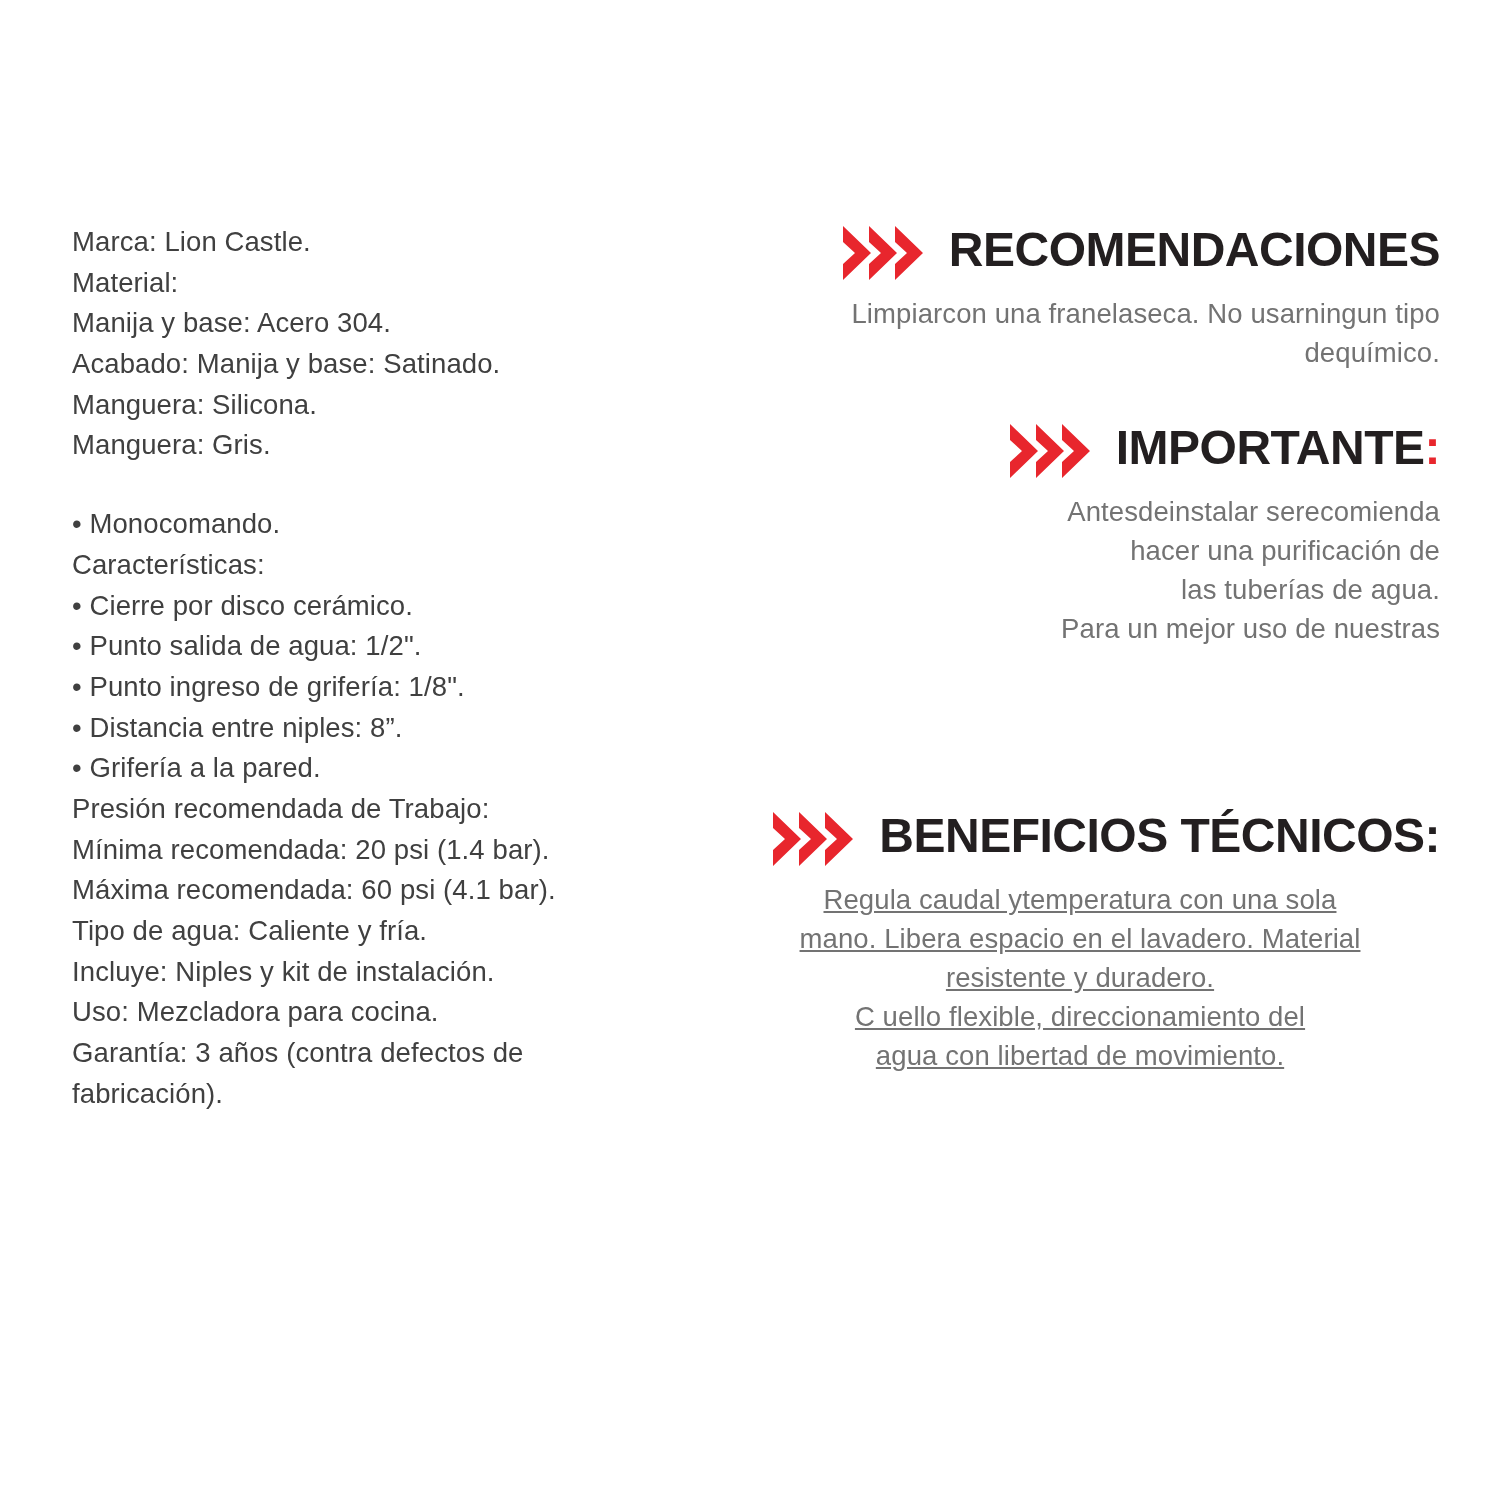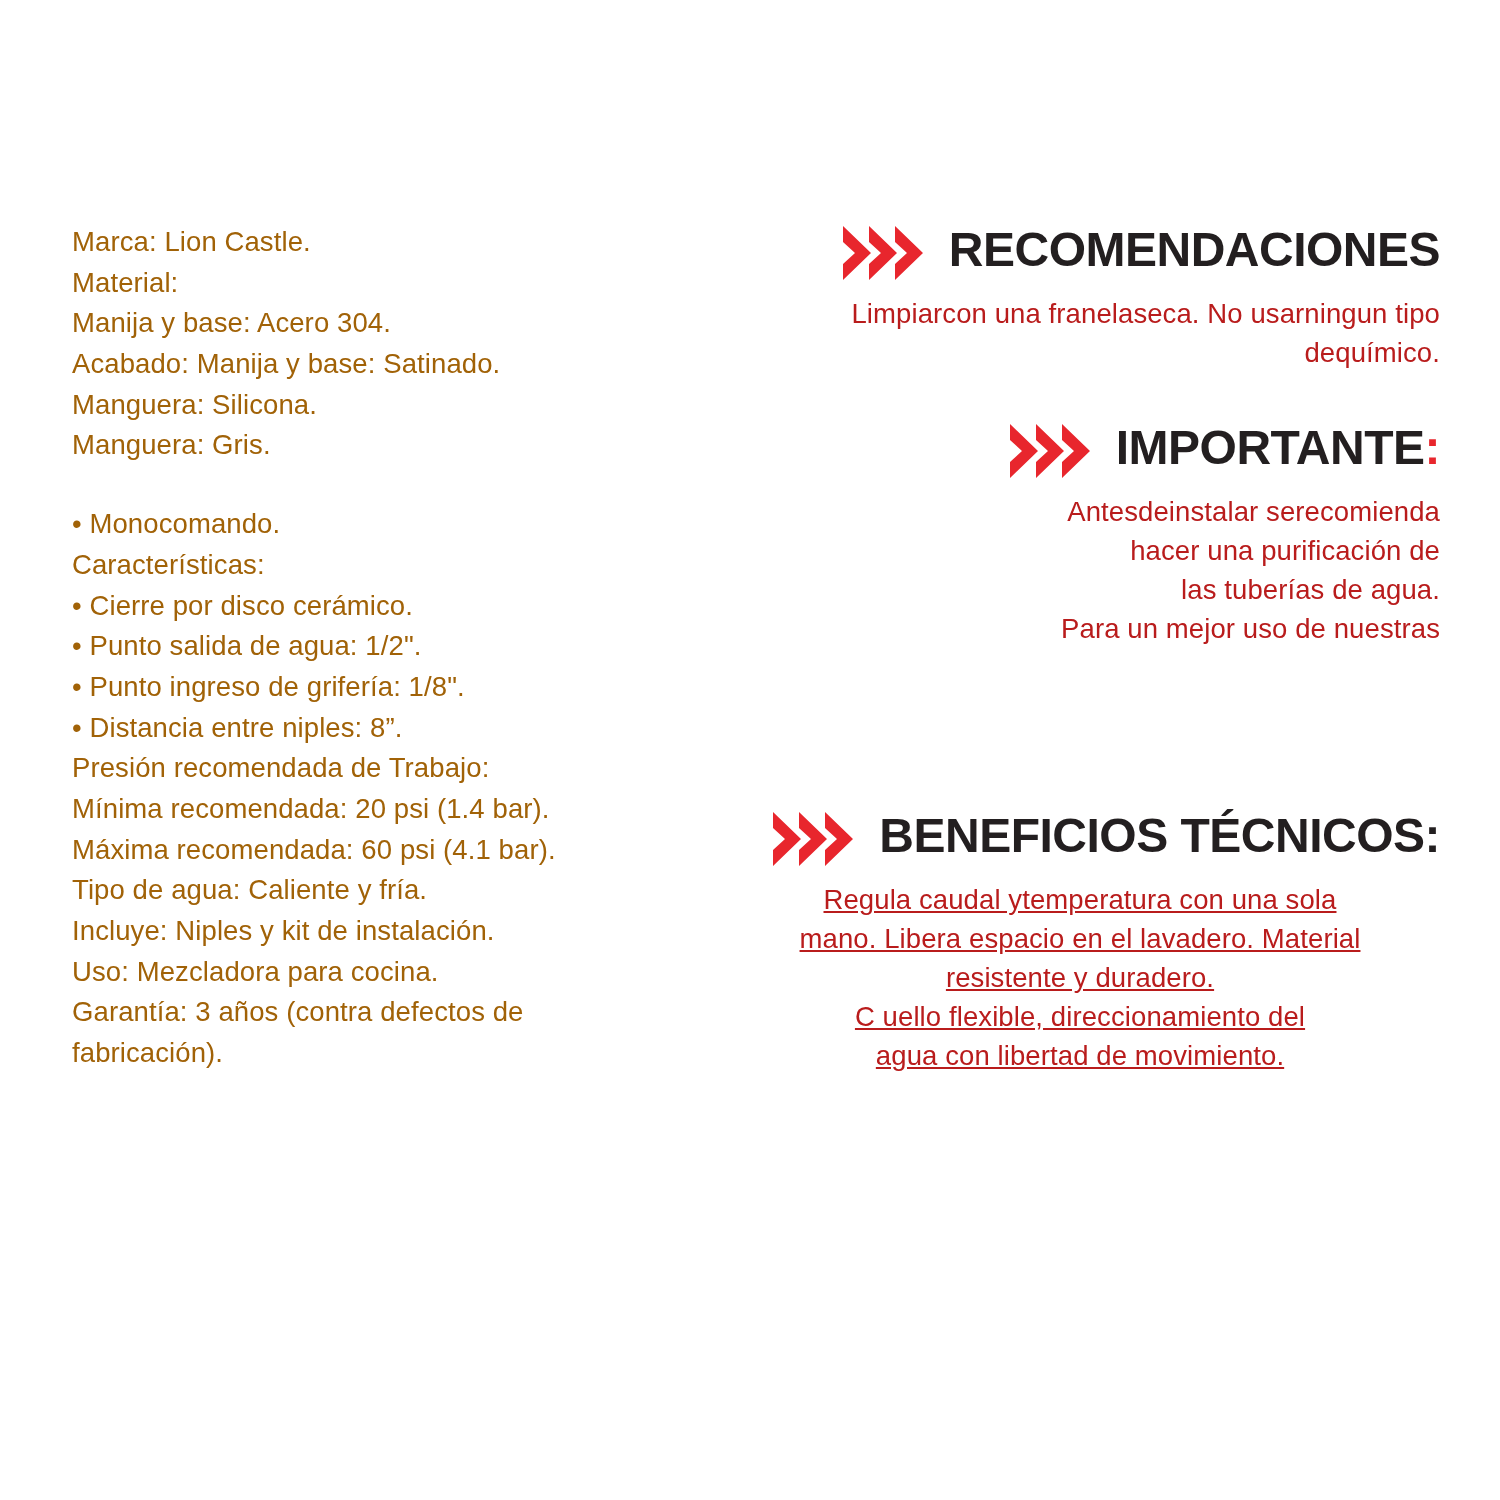--- a/index.html
+++ b/index.html
@@ -18,21 +18,21 @@
     background: #ffffff;
     overflow: hidden;
   }
 
   
   .left-col {
     position: absolute;
     left: 72px;
     top: 222px;
     width: 600px;
-    color: #a16207;
+    color: #404040;
     font-size: 27.5px;
     line-height: 1.48;
     letter-spacing: 0.1px;
   }
   .left-col p {
     margin: 0;
   }
   .spacer-line {
     height: 38px;
   }
@@ -67,21 +67,21 @@
     letter-spacing: -0.5px;
     white-space: nowrap;
   }
   .title-rec { font-size: 48px; }
   .title-imp { font-size: 48px; }
   .title-ben { font-size: 48px; }
   .colon { color: #e8262d; }
 
   .section-body {
     text-align: right;
-    color: #b91c1c;
+    color: #737373;
     font-size: 27.5px;
     line-height: 1.42;
     margin-top: 6px;
     letter-spacing: 0.1px;
   }
   .section-body p { margin: 0; }
 
   .body-center {
     text-align: center;
     text-decoration: underline;
@@ -104,20 +104,21 @@
     <p>Manguera: Gris.</p>
 
     <div class="spacer-line"></div>
 
     <p>• Monocomando.</p>
     <p>Características:</p>
     <p>• Cierre por disco cerámico.</p>
     <p>• Punto salida de agua: 1/2".</p>
     <p>• Punto ingreso de grifería: 1/8".</p>
     <p>• Distancia entre niples: 8”.</p>
+    <p>• Grifería a la pared.</p>
 
     <p>Presión recomendada de Trabajo:</p>
     <p>Mínima recomendada: 20 psi (1.4 bar).</p>
     <p>Máxima recomendada: 60 psi (4.1 bar).</p>
     <p>Tipo de agua: Caliente y fría.</p>
     <p>Incluye: Niples y kit de instalación.</p>
     <p>Uso: Mezcladora para cocina.</p>
     <p> Garantía: 3 años (contra defectos de fabricación).</p>
   </div>
 

